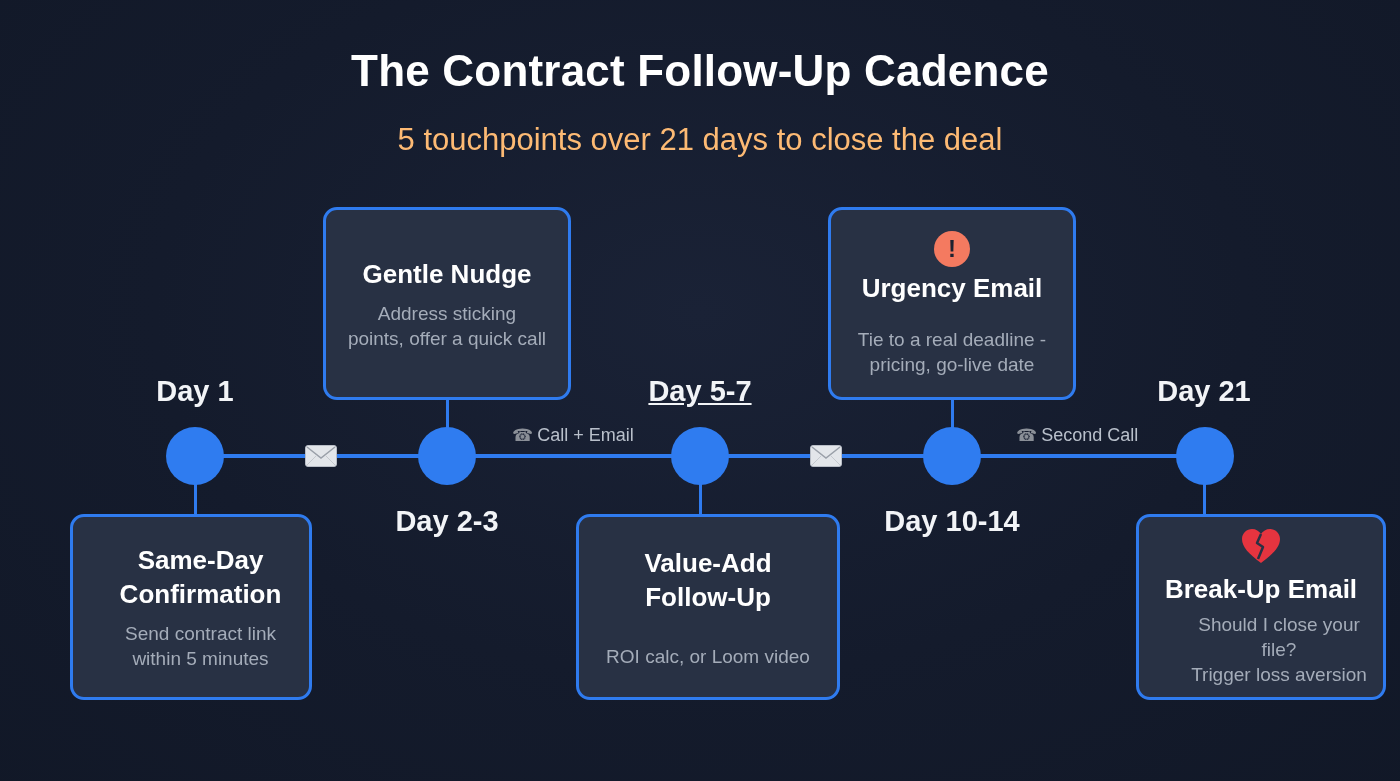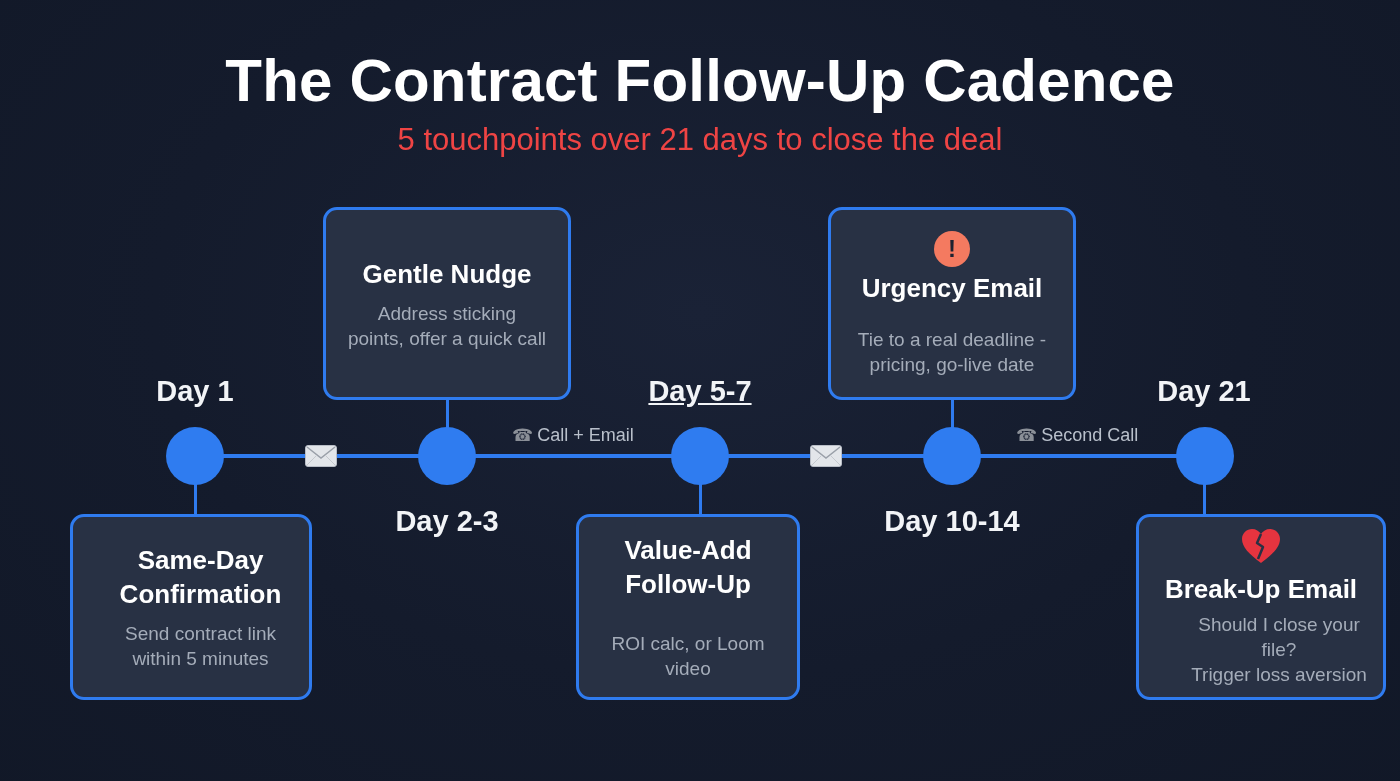--- a/index.html
+++ b/index.html
@@ -5,26 +5,26 @@
     html, body { margin: 0; padding: 0; }
     body {
       width: 1400px; height: 781px; overflow: hidden;
       background: radial-gradient(ellipse at 50% 40%, #1a2236 0%, #141b2c 55%, #10162450 100%), #121929;
       font-family: "Liberation Sans", sans-serif;
       position: relative;
       color: #fff;
     }
     .title {
       position: absolute; left: 0; top: 46px; width: 1400px;
-      text-align: center; font-size: 60px; font-weight: bold; color: #ffffff;
+      text-align: center; font-size: 44px; font-weight: bold; color: #ffffff;
       letter-spacing: 0.2px;
     }
     .subtitle {
       position: absolute; left: 0; top: 122px; width: 1400px;
-      text-align: center; font-size: 31px; color: #ef4444;
+      text-align: center; font-size: 31px; color: #fdba74;
     }
     .timeline-line {
       position: absolute; left: 195px; top: 454px; width: 1010px; height: 4px;
       background: #2f7bef;
     }
     .connector {
       position: absolute; width: 3px; background: #2f7bef;
     }
     .node {
       position: absolute; width: 58px; height: 58px; border-radius: 50%;
@@ -130,21 +130,21 @@
   <div class="card" style="left:323px; top:207px; width:248px; height:193px;">
     <div class="card-title">
       <div>Gentle Nudge</div>
     </div>
     <div class="card-desc">
       <div>Address sticking</div>
       <div>points, offer a quick call</div>
     </div>
   </div>
 
-  <div class="card" style="left:576px; top:514px; width:224px;gap:20px;">
+  <div class="card" style="left:576px; top:514px; width:264px;gap:20px;">
     <div class="card-title">
       <div>Value-Add</div>
       <div>Follow-Up</div>
     </div>
     <div class="card-desc">
       <div>ROI calc, or Loom video</div>
     </div>
   </div>
 
   <div class="card" style="left:828px; top:207px; width:248px; height:193px;">

